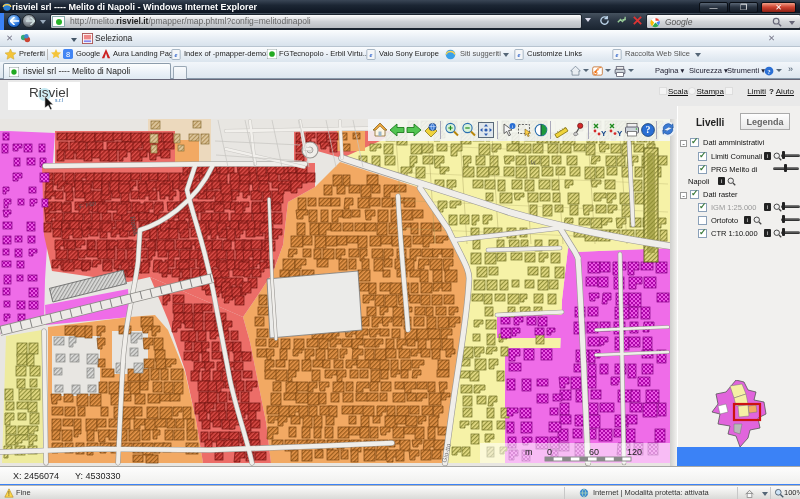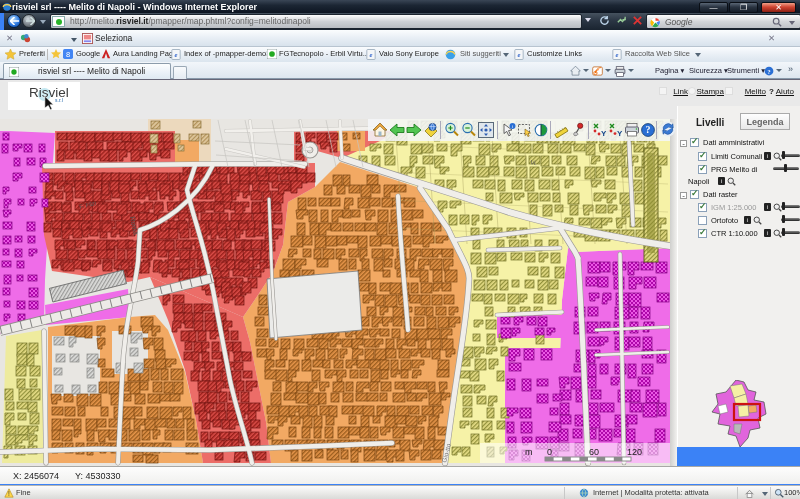--- a/index.html
+++ b/index.html
@@ -216,21 +216,21 @@
     <span style="position:absolute;left:625px;top:2px;color:#555;">Raccolta Web Slice</span>
     <div style="position:absolute;left:695px;top:6px;width:0;height:0;border-left:3px solid transparent;border-right:3px solid transparent;border-top:4px solid #567;"></div>
   </div>
 
   <div id="tabrow">
     <div id="tab1">
       <svg style="position:absolute;left:5px;top:3px" width="10" height="10" viewBox="0 0 12 12">
           <rect width="12" height="12" rx="2" fill="#fff" stroke="#788"></rect>
           <circle cx="6" cy="6" r="3.2" fill="#2a2"></circle>
         </svg>
-      <span style="position:absolute;left:34px;top:2px;">risviel srl ---- Melito di Napoli</span>
+      <span style="position:absolute;left:19px;top:2px;">risviel srl ---- Melito di Napoli</span>
     </div>
     <div id="tab2"></div>
 
     <svg style="position:absolute;left:570px;top:4px" width="11" height="10" viewBox="0 0 16 14">
         <path d="M8 0 L15 7 H13 V13 H3 V7 H1z" fill="#e8edf2" stroke="#678" stroke-width="1"></path>
       </svg>
     <div style="position:absolute;left:583px;top:7px;width:0;height:0;border-left:3px solid transparent;border-right:3px solid transparent;border-top:3px solid #567;"></div>
     <svg style="position:absolute;left:592px;top:4px" width="11" height="10" viewBox="0 0 16 14">
         <rect x="1" y="1" width="14" height="12" rx="2" fill="#fff" stroke="#b50"></rect>
         <circle cx="5" cy="10" r="2.4" fill="none" stroke="#e60" stroke-width="1.2"></circle>
@@ -258,25 +258,25 @@
     <div id="logo">
       <div style="position:absolute;left:30px;top:6px;width:13px;height:13px;border-radius:50%;background:radial-gradient(#cdeaf2 30%, #9ed8e6);opacity:.85;"></div>
       <div style="position:absolute;left:21px;top:3px;font-size:13.5px;color:#3c3c3c;">Risviel</div>
       <div style="position:absolute;left:47px;top:15px;font-size:5px;color:#26a;">s.r.l</div>
       <svg style="position:absolute;left:36px;top:14px" width="11" height="14" viewBox="0 0 13 16">
           <path d="M1 0 L11 10 L7 10 L9.5 15 L7.5 16 L5 11 L1 14z" fill="#111" stroke="#fff" stroke-width="0.7"></path>
         </svg>
     </div>
     <div id="toplinks">
       <span style="position:absolute;right:127px;top:0;width:8px;height:8px;background:#f4f4f4;border:1px solid #ddd;"></span>
-        <span style="position:absolute;right:106px;top:0;">Link</span>
+        <span style="position:absolute;right:106px;top:0;">Scala</span>
       <span style="position:absolute;right:98px;top:0;width:8px;height:8px;background:#f4f4f4;border:1px solid #ddd;border-radius:4px;"></span>
         <span style="position:absolute;right:70px;top:0;">Stampa</span>
       <span style="position:absolute;right:61px;top:0;width:8px;height:8px;background:#f4f4f4;border:1px solid #ddd;"></span>
-        <span style="position:absolute;right:28px;top:0;">Melito</span>
+        <span style="position:absolute;right:28px;top:0;">Limiti</span>
       <span style="position:absolute;right:20px;top:0;text-decoration:none;font-weight:bold;">?</span>
         <span style="position:absolute;right:0;top:0;">Aiuto</span>
     </div>
   </div>
 
   <div id="maparea"><svg width="670" height="347" viewBox="0 0 670 347">
         <defs>
 <pattern id="hr" width="3" height="3" patternTransform="rotate(45)" patternUnits="userSpaceOnUse">
             <rect width="3" height="3" fill="#dd4f4a"></rect>
             <rect width="1.5" height="3" fill="#9a201b"></rect>

